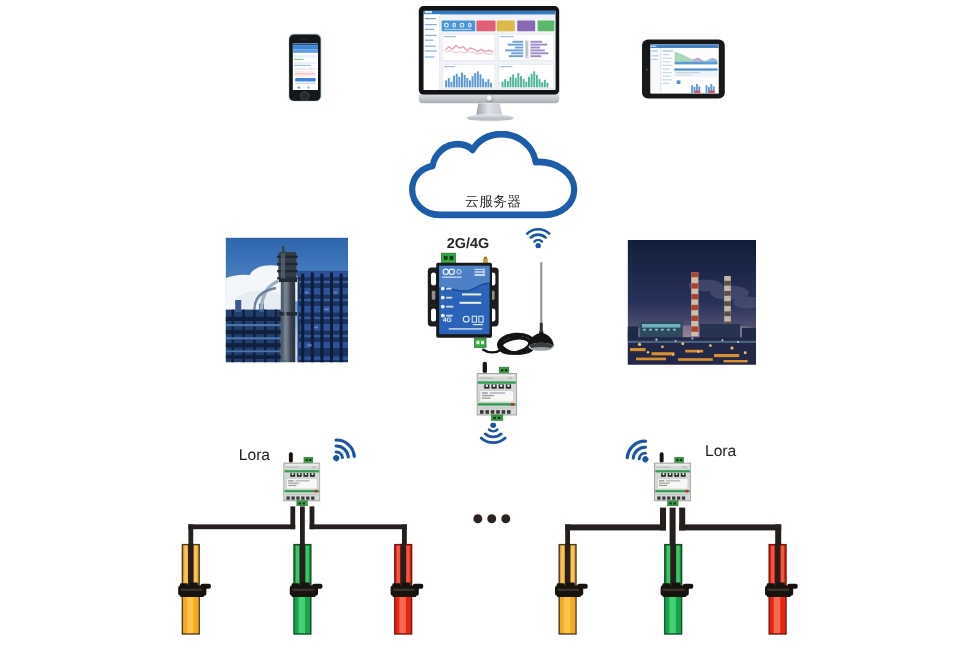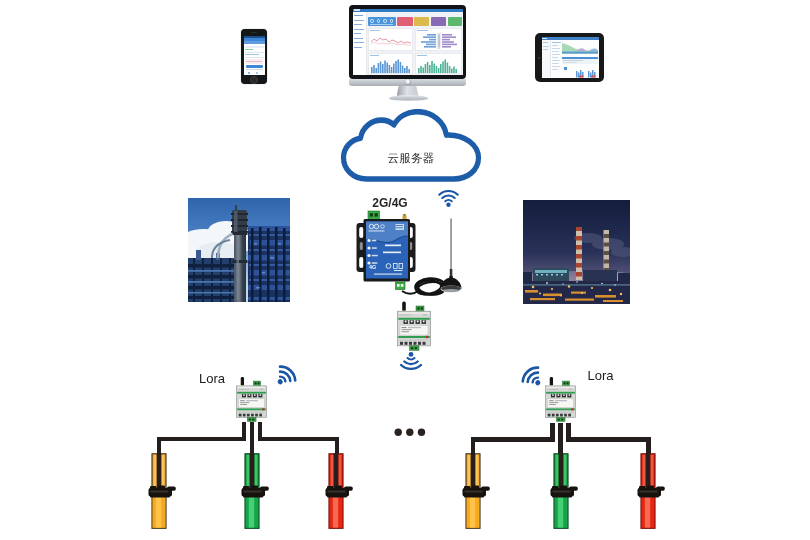--- a/index.html
+++ b/index.html
@@ -189,21 +189,21 @@
           <rect x="19" y="3" width="1.5" height="5.5"></rect>
     </g>
     <rect x="4" y="6.5" width="4.5" height="2" fill="#e05050"></rect>
     <rect x="16" y="6.5" width="4.5" height="2" fill="#e05050"></rect>
   </svg>
 </div>
 
 <svg class="abs" style="left:339px;top:109px;" width="144" height="76" viewBox="0 0 144 70" preserveAspectRatio="none">
   <path d="M27.5,64.5 C14,64.5 4.5,55.5 4.5,45 C4.5,35.8 11.5,28.6 21.5,27 C23.2,17.2 32,10.3 42.5,10.3 C47.3,10.3 51.6,11.9 54.9,14.6 C59.6,7 68.4,2.5 78.5,2.5 C93.4,2.5 105.5,11.8 107.4,24 C108,23.9 108.8,23.9 109.5,23.9 C125.7,23.9 139.5,33 139.5,45 C139.5,56.3 128.7,64.5 114.5,64.5 Z" fill="#ffffff" stroke="#1d5ca8" stroke-width="5.2" stroke-linejoin="round"></path>
 </svg>
-<div class="abs" style="left:361px;top:151px;width:100px;text-align:center;font-size:11.5px;letter-spacing:.2px;color:#2d2d2d;">云服务器</div>
+<div class="abs" style="left:361px;top:161px;width:100px;text-align:center;font-size:11.5px;letter-spacing:.2px;color:#2d2d2d;">云服务器</div>
 
 <div class="abs" style="left:360px;top:196px;width:60px;text-align:center;font-size:12px;font-weight:bold;color:#262626;">2G/4G</div>
 <svg class="abs" style="left:436px;top:189px;" width="25" height="18" viewBox="0 0 24 18">
   <g stroke="#1b55a5" fill="none" stroke-linecap="round">
     <path d="M8.8,12.3 A4.7,4.7 0 0 1 15.2,12.3" stroke-width="2"></path>
     <path d="M5.8,9 A9,9 0 0 1 18.2,9" stroke-width="2.1"></path>
     <path d="M2.8,5.7 A13.3,13.3 0 0 1 21.2,5.7" stroke-width="2.2"></path>
   </g>
   <circle cx="12" cy="15.7" r="2.2" fill="#1b55a5"></circle>
 </svg>

